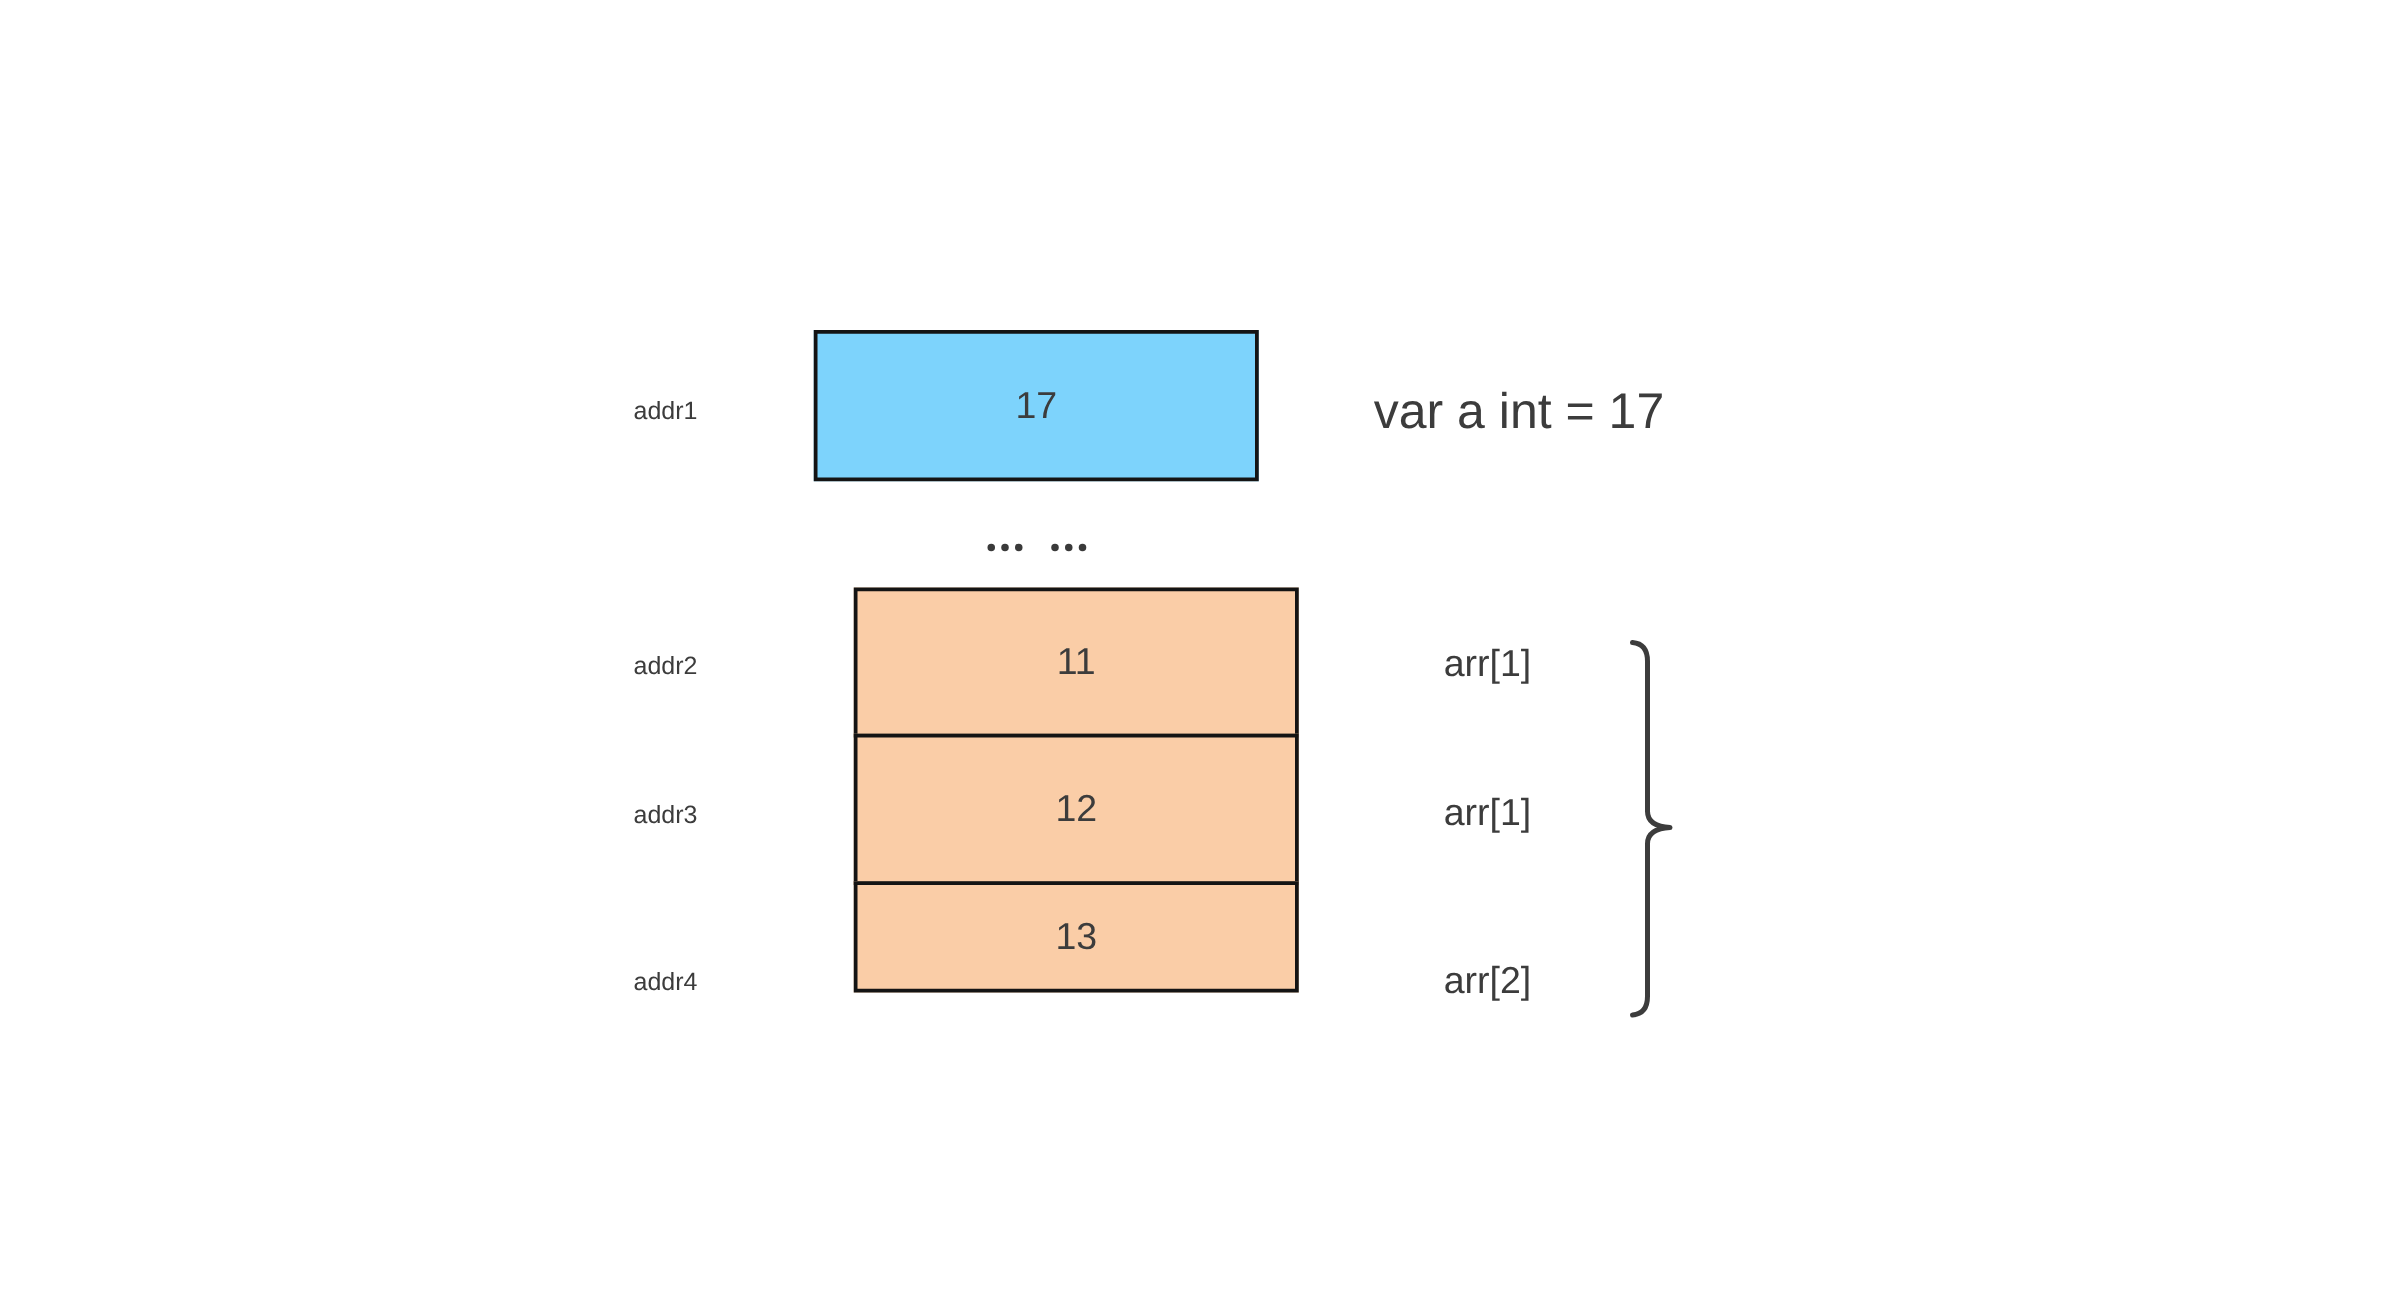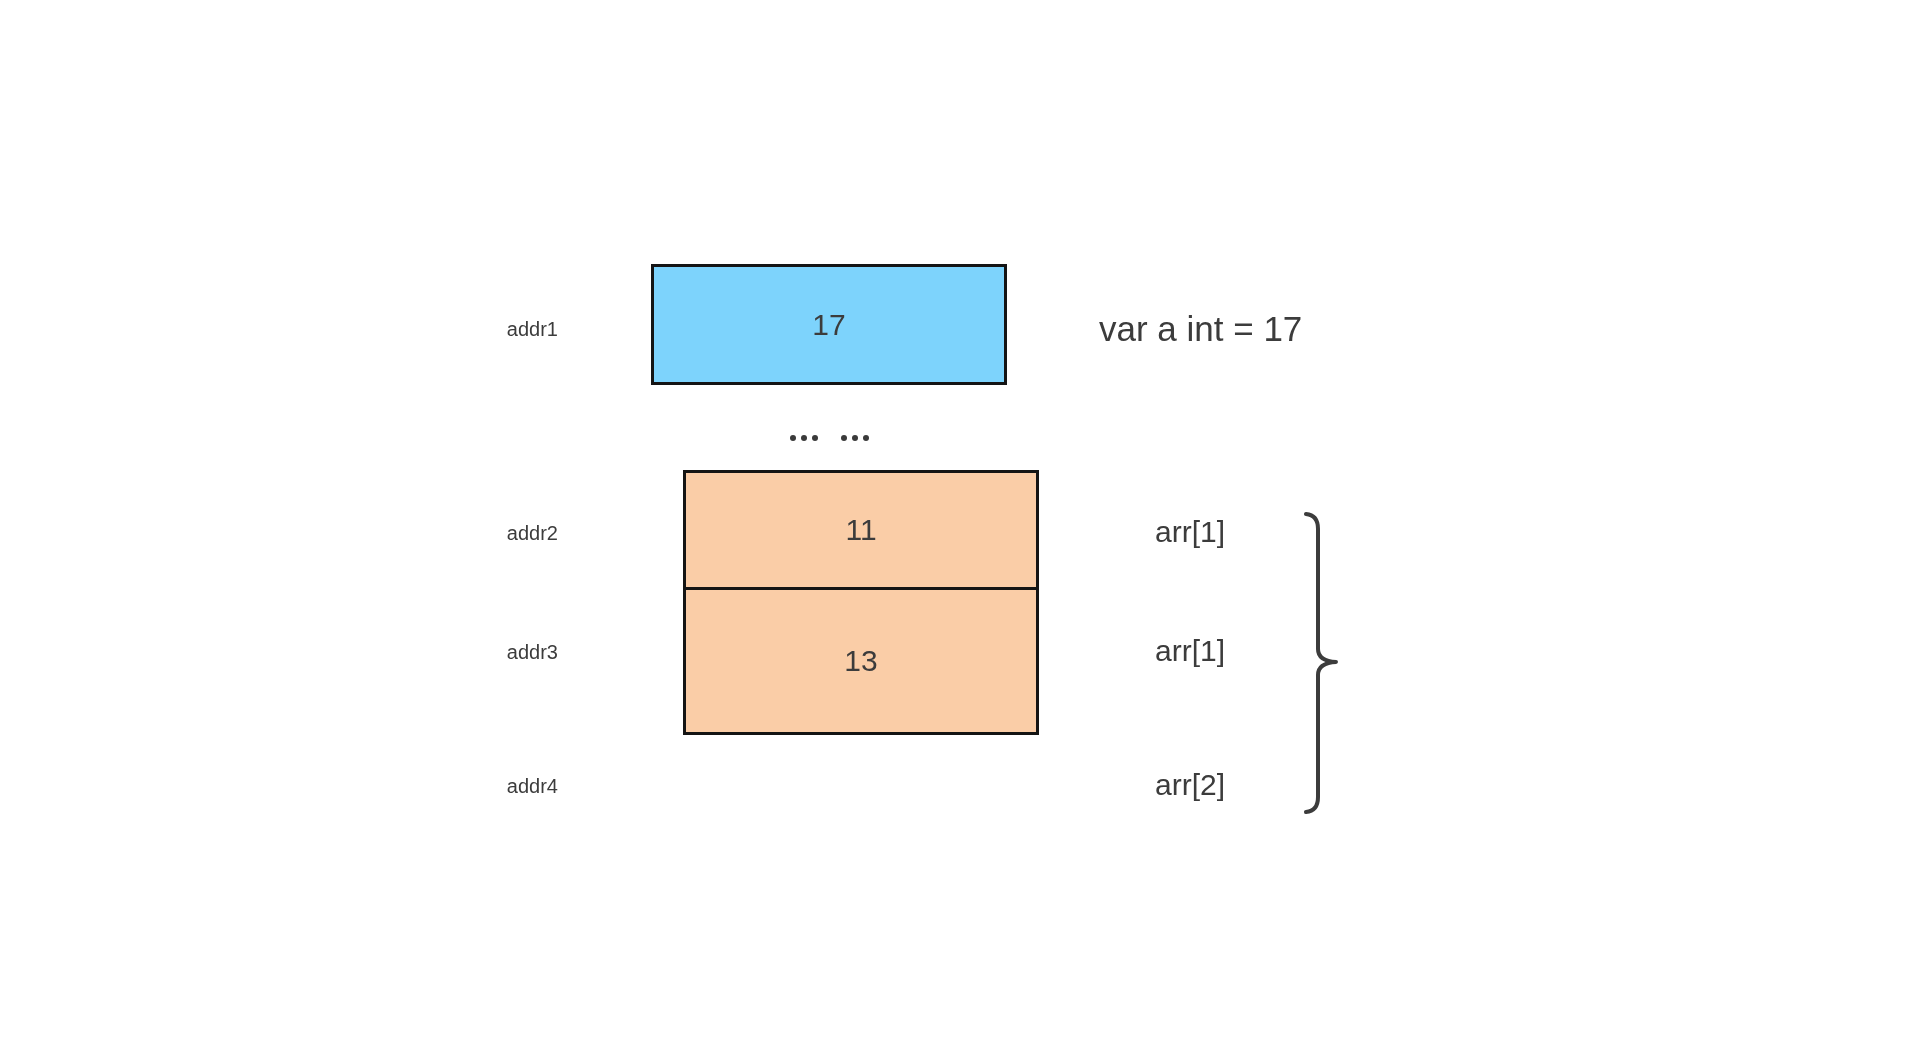--- a/index.html
+++ b/index.html
@@ -61,21 +61,21 @@
     width: 356px;
     background: #facda7;
     border: 3px solid #141414;
     display: flex;
     align-items: center;
     justify-content: center;
   }
   .array-cell .cell-value { font-size: 30px; color: #3c3c3c; }
   .cell-0 { height: 120px; }
   .cell-1 { height: 121px; margin-top: -3px; }
-  .cell-2 { height: 148px; margin-top: -3px; }
+  .cell-2 { height: 89px; margin-top: -3px; }
 
   
   .dots-row {
     position: absolute;
     left: 651px;
     top: 435px;
     width: 356px;
     height: 6px;
     display: flex;
     justify-content: center;
@@ -109,21 +109,21 @@
     top: 511px;
     width: 38px;
     height: 304px;
   }
 
   
   .annotation {
     position: absolute;
     height: 36px;
     line-height: 36px;
-    font-size: 35px;
+    font-size: 40px;
     color: #3c3c3c;
     white-space: nowrap;
   }
   .annotation-a   { left: 1099px; top: 311px; }
   .annotation-arr { left: 1383px; top: 648px; }
 
   
   .logo {
     position: absolute;
     left: 1632px;
@@ -168,20 +168,23 @@
   </div>
 
   <div class="addr-label addr-2">addr2</div>
   <div class="addr-label addr-3">addr3</div>
   <div class="addr-label addr-4">addr4</div>
 
   <div class="array-stack">
     <div class="array-cell cell-0">
       <span class="cell-value">11</span>
     </div>
+    <div class="array-cell cell-1">
+      <span class="cell-value">12</span>
+    </div>
     <div class="array-cell cell-2">
       <span class="cell-value">13</span>
     </div>
   </div>
 
   <div class="index-label idx-0">arr[1]</div>
   <div class="index-label idx-1">arr[1]</div>
   <div class="index-label idx-2">arr[2]</div>
 
   <svg class="brace-svg" viewBox="0 0 38 304">

